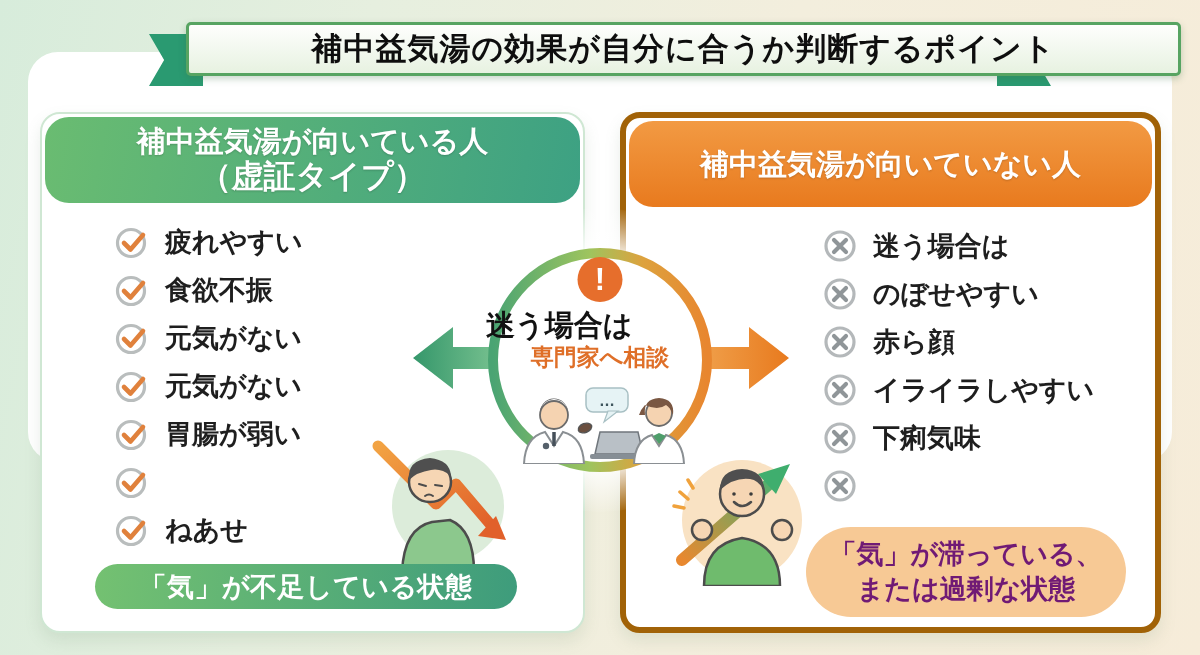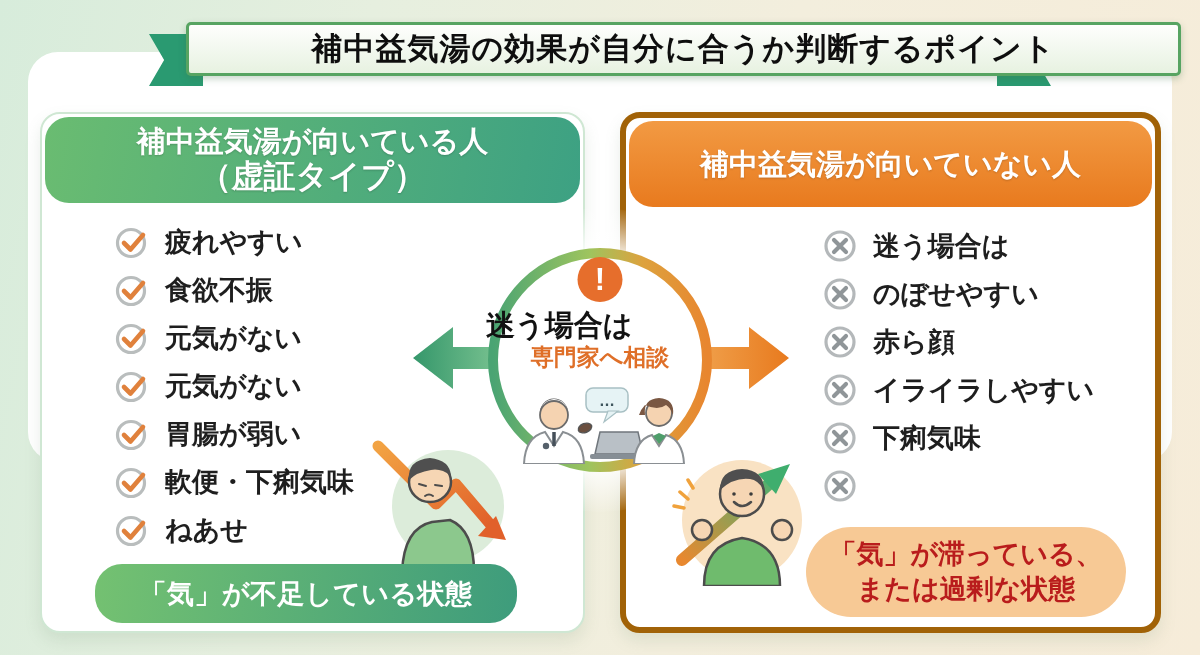--- a/index.html
+++ b/index.html
@@ -38,25 +38,25 @@
   .ph2 { font-size:32px; line-height:1.2;  text-shadow:0 1px 2px rgba(0,0,0,.18); }
 
   .checklist { list-style:none; margin:0; padding:0; position:absolute; }
   .panel.leftp  .checklist { left:72px;  top:104px; }
   .panel.rightp .checklist { left:196px; top:104px; }
   .checklist li { height:48px; display:flex; align-items:center; gap:15px;
                   font-size:27px; font-weight:bold; color:#1e1e1e; white-space:nowrap; }
   .checklist .ico { width:36px; height:36px; flex:0 0 36px; display:block; }
 
   
-  .pill-left { position:absolute; left:95px; top:564px; width:422px; height:59px; border-radius:27px;
+  .pill-left { position:absolute; left:95px; top:564px; width:422px; height:45px; border-radius:27px;
                background:linear-gradient(95deg,#74c171,#3e9c7c); color:#fff; font-size:27px; font-weight:bold;
                display:flex; align-items:center; justify-content:center; z-index:6; letter-spacing:.5px; }
   .pill-right { position:absolute; left:806px; top:527px; width:320px; height:90px; border-radius:45px;
-                background:#f7c995; color:#b91c1c; font-size:27px; font-weight:bold; line-height:1.3;
+                background:#f7c995; color:#701a75; font-size:27px; font-weight:bold; line-height:1.3;
                 display:flex; flex-direction:column; align-items:center; justify-content:center; z-index:6; }
 
   
   .glow { position:absolute; left:448px; top:208px; width:304px; height:304px; border-radius:50%; z-index:2;
           background:radial-gradient(circle, rgba(255,255,255,.97) 48%, rgba(255,255,255,0) 72%); }
   .arrow { position:absolute; top:325px; z-index:3; }
   .arrow.leftA  { left:413px; }
   .arrow.rightA { left:699px; }
   .circle-wrap { position:absolute; left:486px; top:246px; width:228px; height:228px; z-index:4; }
   .badge { position:absolute; left:50%; transform:translateX(-50%); top:11px; width:45px; height:45px;
@@ -139,21 +139,20 @@
         <span>胃腸が弱い</span>
       </li>
 
       <li>
         <span class="ico">
           <svg width="36" height="36" viewBox="0 0 36 36">
             <circle cx="17" cy="19" r="13.5" fill="none" stroke="#b9bdbd" stroke-width="3.2"></circle>
             <path d="M10 19 l6.5 6.5 L29 11" fill="none" stroke="#e0813c" stroke-width="4.6" stroke-linecap="round" stroke-linejoin="round"></path>
           </svg>
         </span>
-        <span>軟便・下痢気味</span>
       </li>
 
       <li>
         <span class="ico">
           <svg width="36" height="36" viewBox="0 0 36 36">
             <circle cx="17" cy="19" r="13.5" fill="none" stroke="#b9bdbd" stroke-width="3.2"></circle>
             <path d="M10 19 l6.5 6.5 L29 11" fill="none" stroke="#e0813c" stroke-width="4.6" stroke-linecap="round" stroke-linejoin="round"></path>
           </svg>
         </span>
         <span>ねあせ</span>

